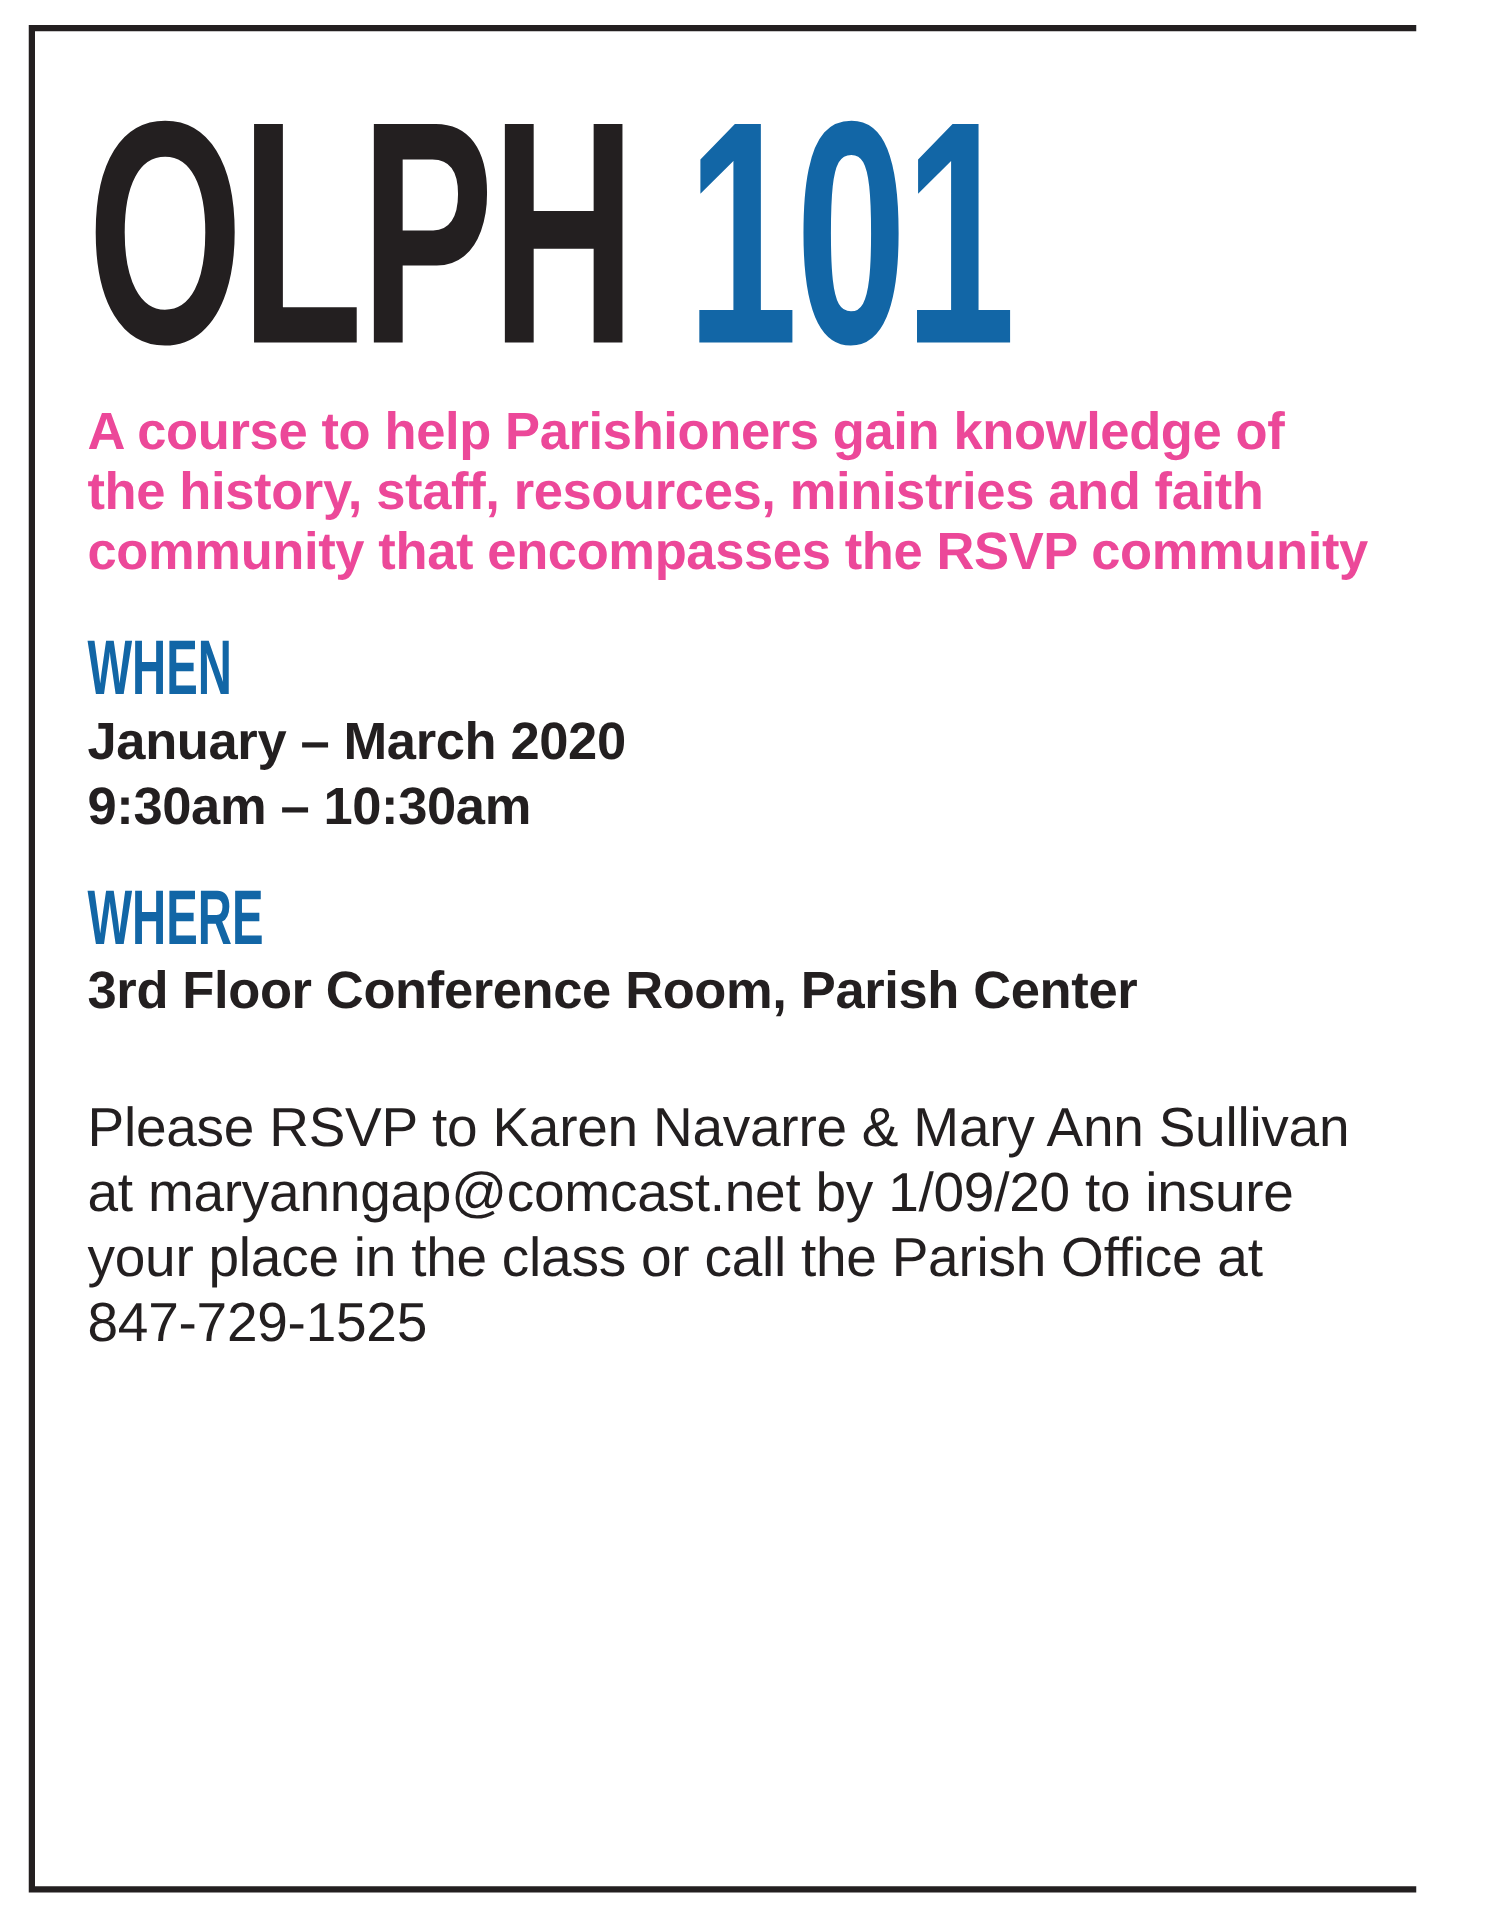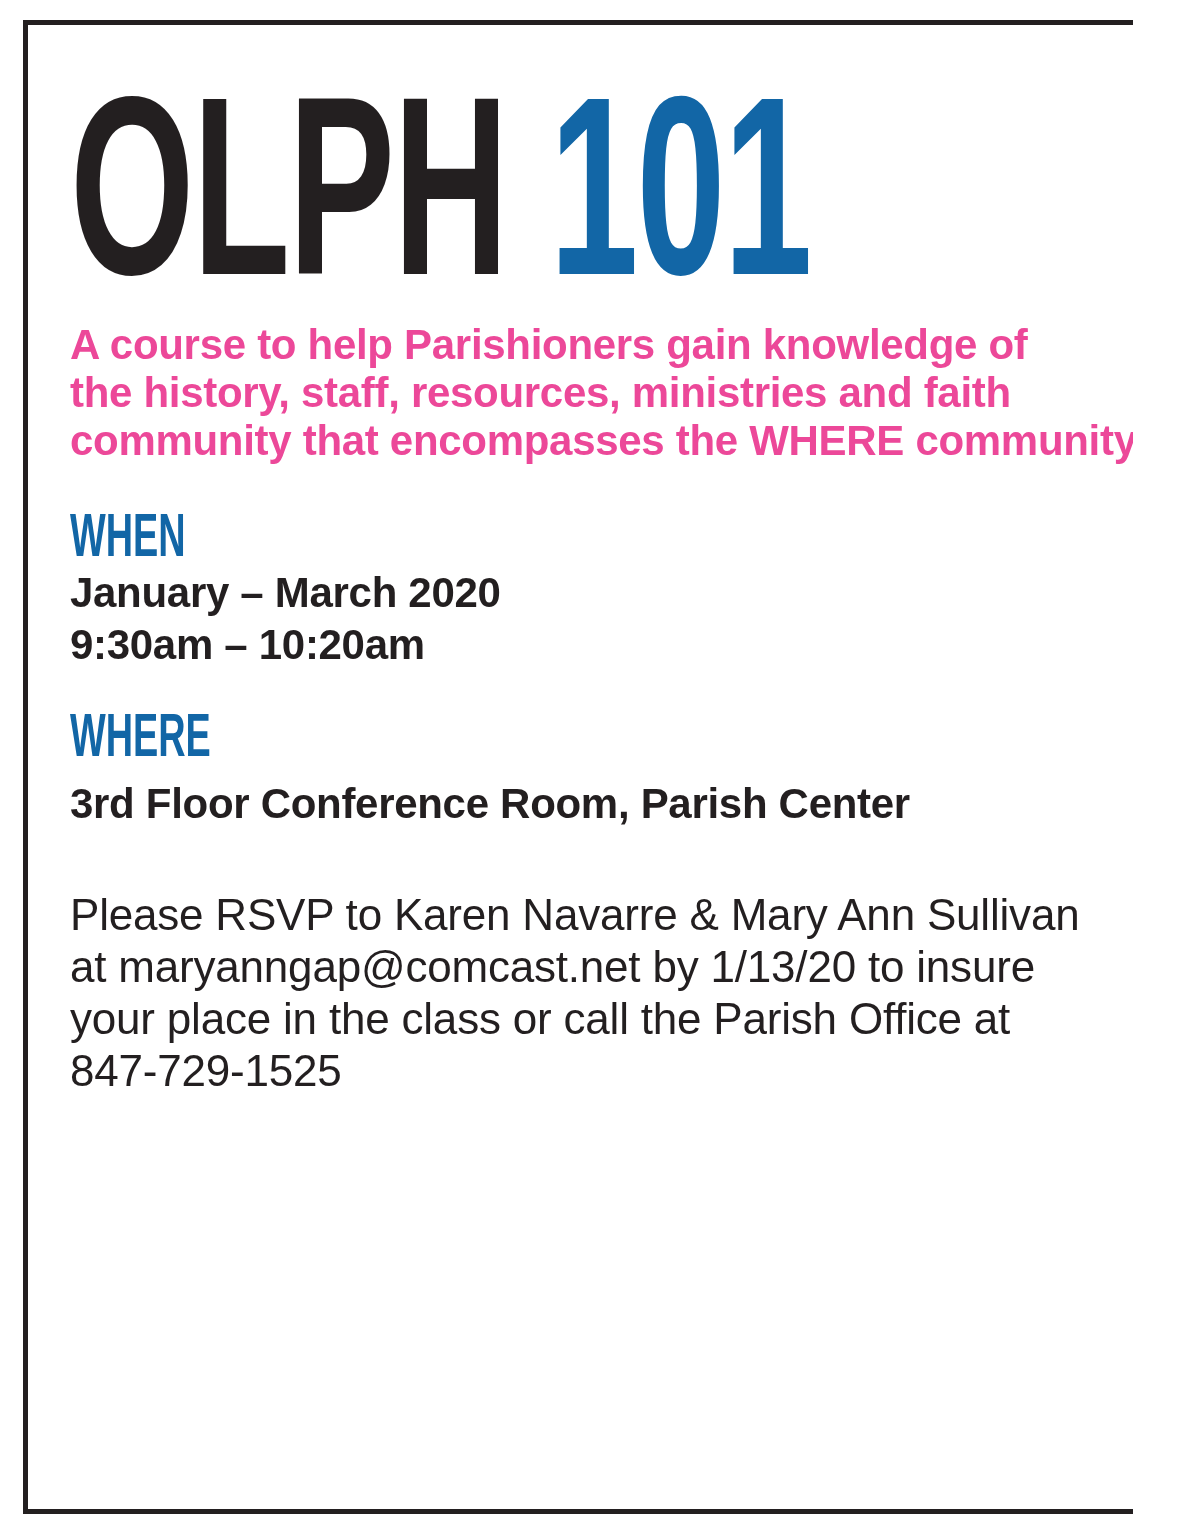--- a/index.html
+++ b/index.html
@@ -65,21 +65,21 @@
   .sec-where { margin-top: 33px; }
 
   .bold-lines {
     font-weight: bold;
     font-size: 42px;
     line-height: 52px;
     letter-spacing: -0.3px;
     margin: 0;
   }
   .when-lines  { margin-top: 1px; }
-  .where-lines { margin-top: 12px; }
+  .where-lines { margin-top: 0; }
 
   .featuring {
     margin: 38px 0 0 0;
     font-weight: bold;
     font-size: 42px;
     line-height: 48px;
     letter-spacing: -0.5px;
   }
   .feat-head-wrap {
     display: inline-block;
@@ -116,37 +116,37 @@
 <div class="page">
   <div class="frame"></div>
 
   <div class="content">
 
     <h1 class="title"><span class="word-black">OLPH</span> <span class="word-blue">101</span></h1>
 
     <div class="intro">
       <div class="line">A course to help Parishioners gain knowledge of</div>
       <div class="line">the history, staff, resources, ministries and faith</div>
-      <div class="line">community that encompasses the WHERE community</div>
+      <div class="line">community that encompasses the RSVP community</div>
     </div>
 
     <h2 class="sec-heading sec-when">WHEN</h2>
     <div class="bold-lines when-lines">
       <div class="line">January – March 2020</div>
-      <div class="line">9:30am – 10:20am</div>
+      <div class="line">9:30am – 10:30am</div>
     </div>
 
     <h2 class="sec-heading sec-where">WHERE</h2>
     <div class="bold-lines where-lines">
       <div class="line">3rd Floor Conference Room, Parish Center</div>
     </div>
 
 
     <div class="rsvp">
       <div class="line">Please RSVP to Karen Navarre &amp; Mary Ann Sullivan</div>
-      <div class="line">at maryanngap@comcast.net by 1/13/20 to insure</div>
+      <div class="line">at maryanngap@comcast.net by 1/09/20 to insure</div>
       <div class="line">your place in the class or call the Parish Office at</div>
       <div class="line">847-729-1525</div>
     </div>
 
 
   </div>
 </div>
 
 </body></html>

